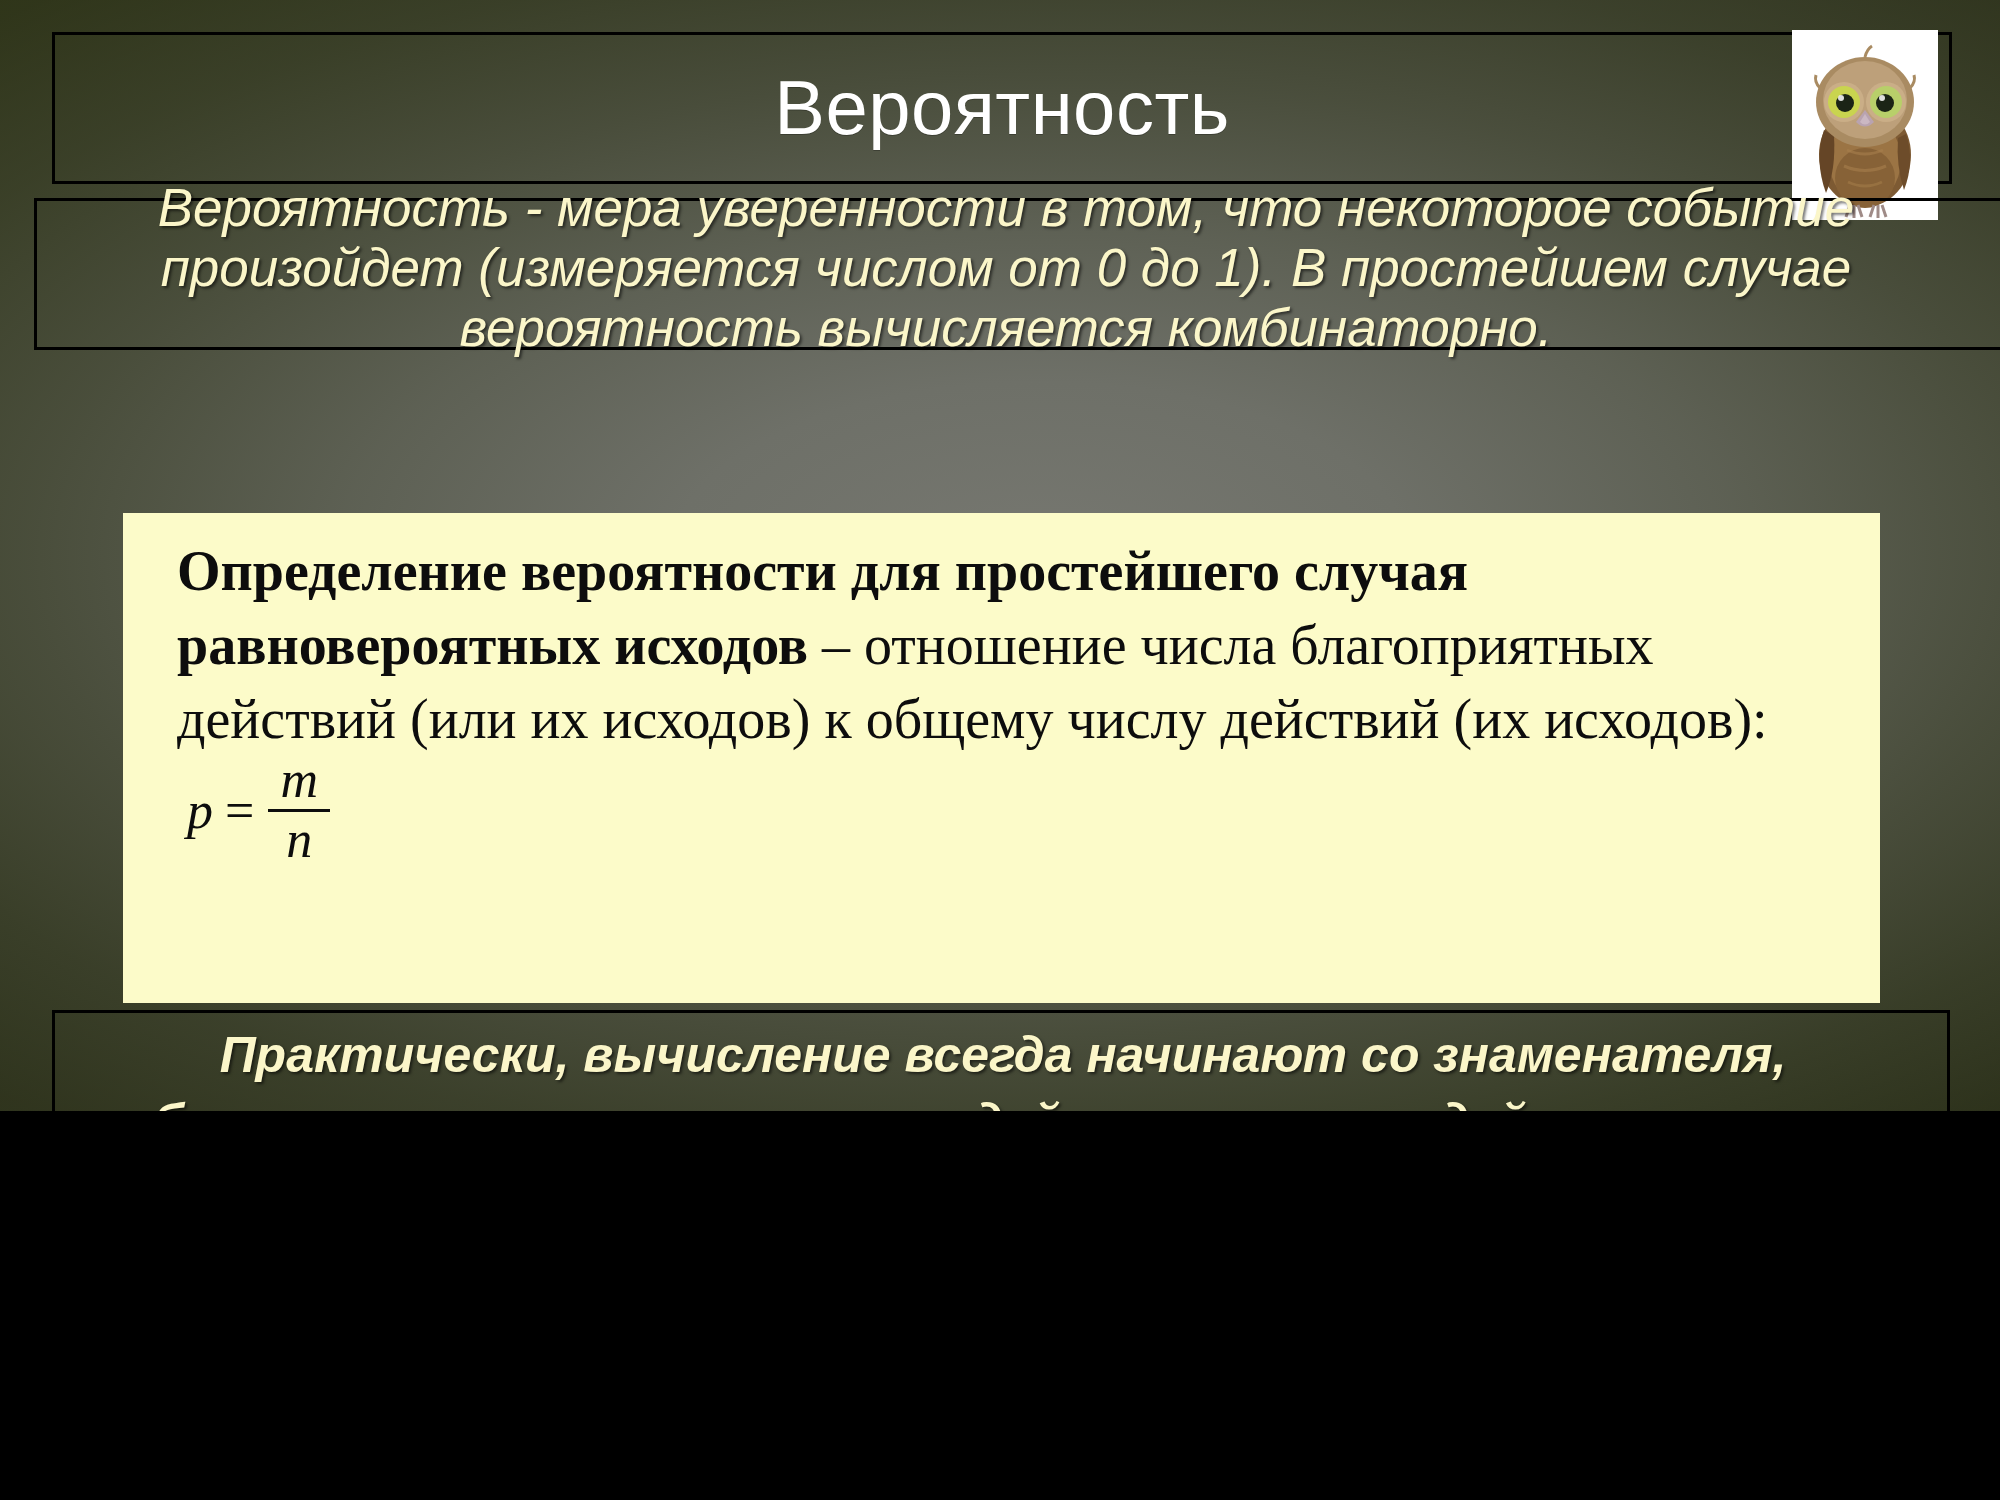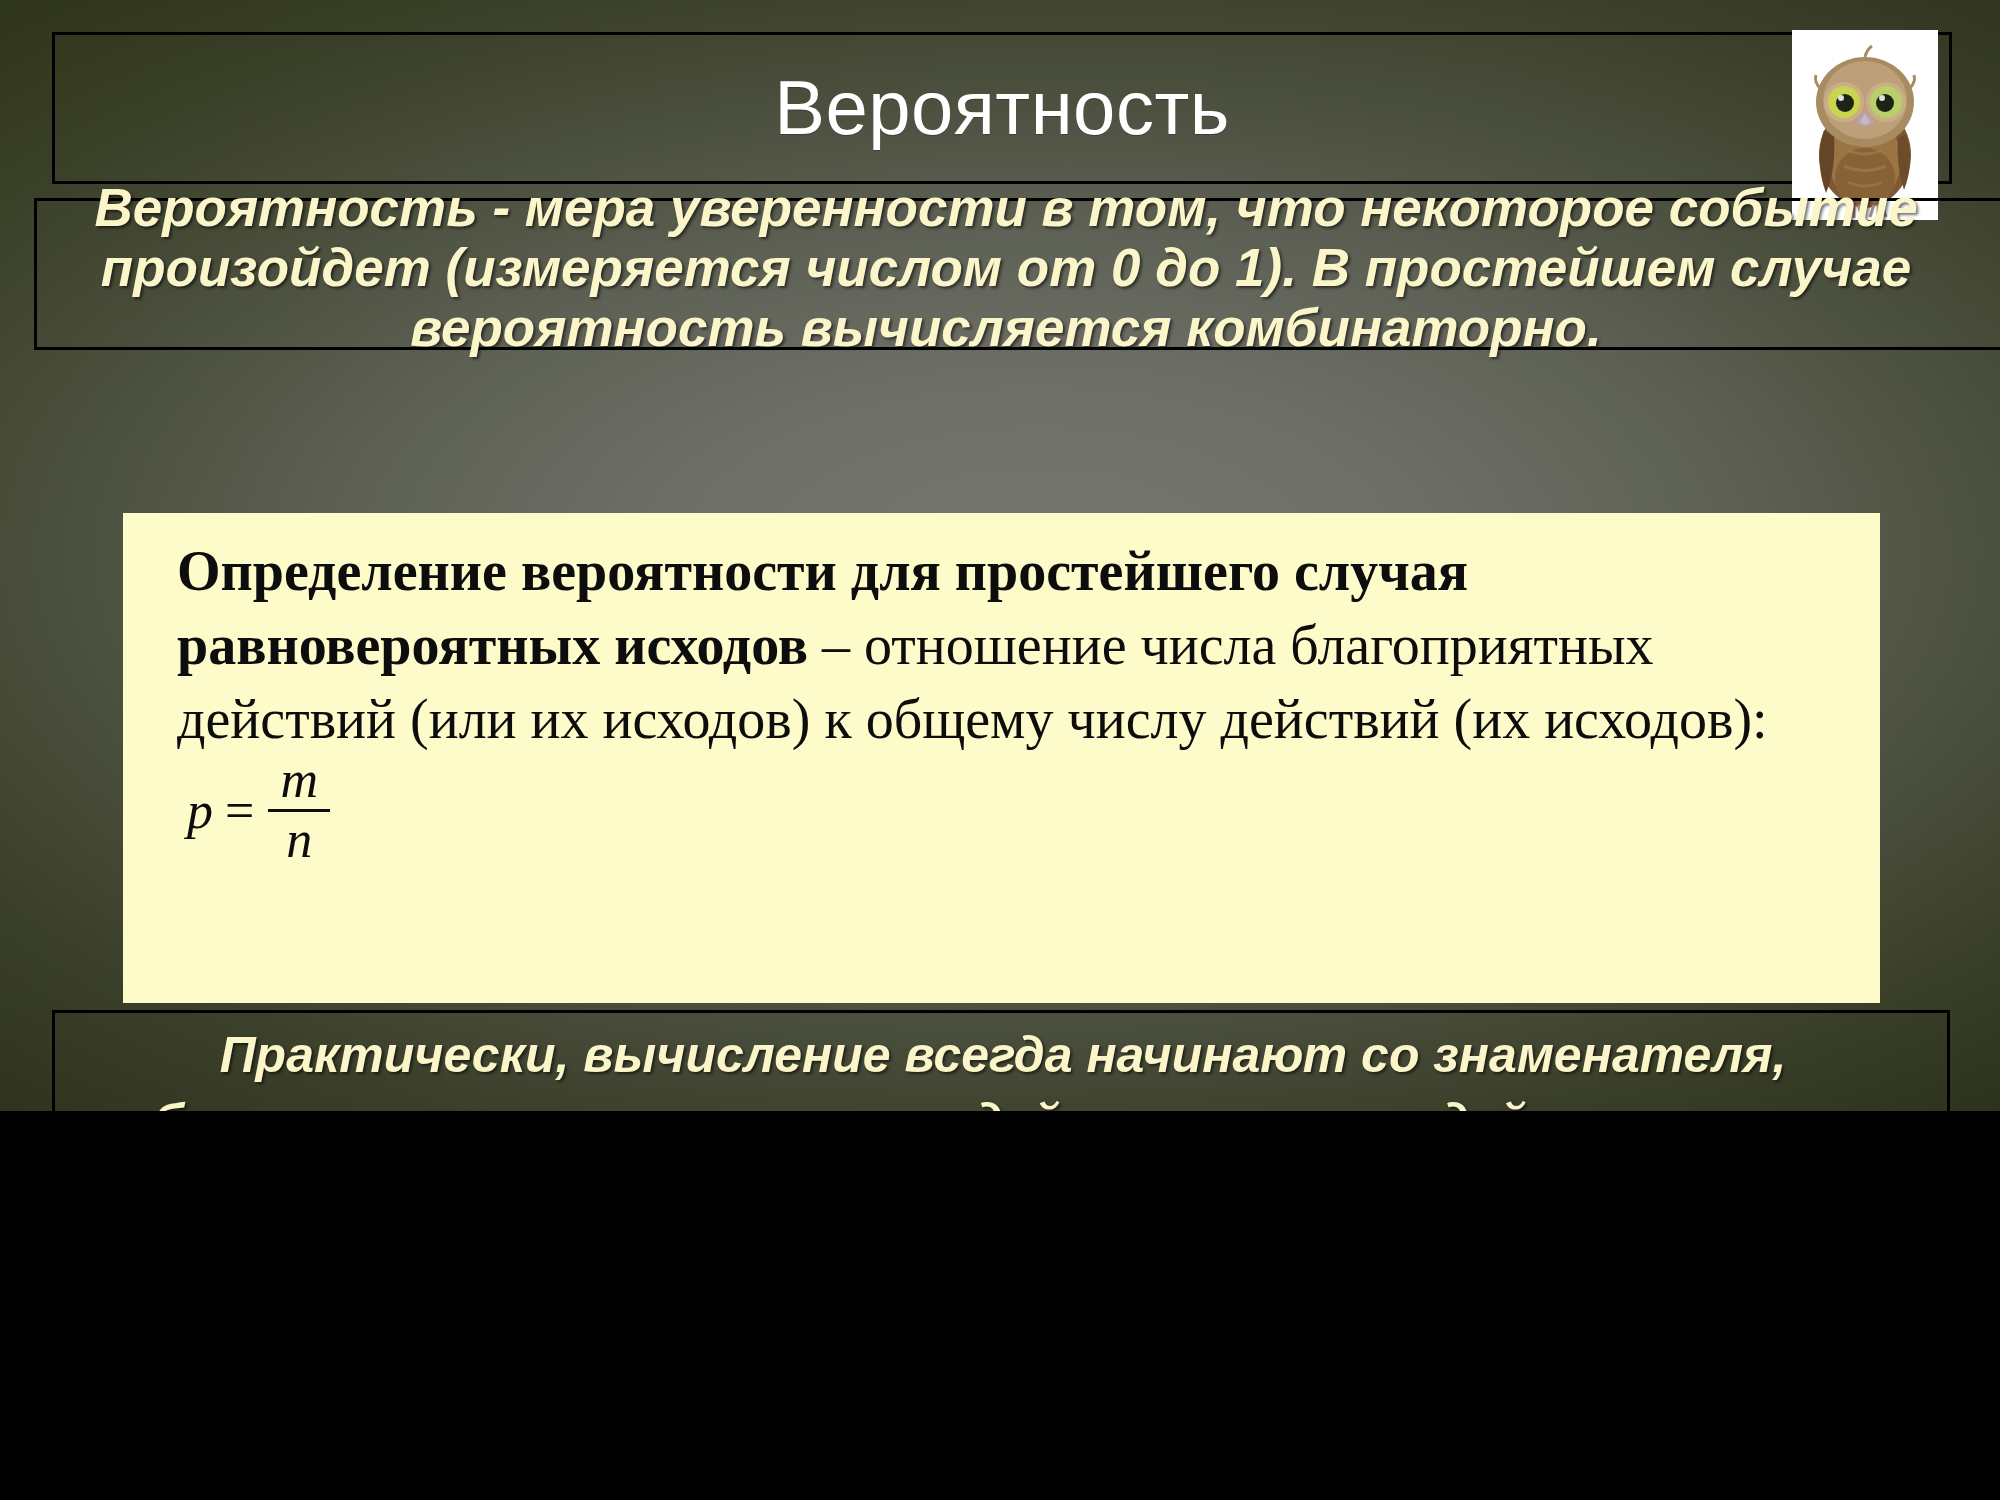--- a/index.html
+++ b/index.html
@@ -82,21 +82,21 @@
   }
   #intro-text {
     position: absolute;
     left: 46px;
     top: 178px;
     width: 1920px;
     text-align: center;
     color: #fbf6c9;
     font-size: 53px;
     font-style: italic;
-    font-weight: 700;
+    font-weight: 400;
     line-height: 1.13;
     text-shadow: 2px 2px 3px rgba(0,0,0,0.55);
   }
 
   
   #definition-panel {
     position: absolute;
     left: 123px;
     top: 513px;
     width: 1757px;

